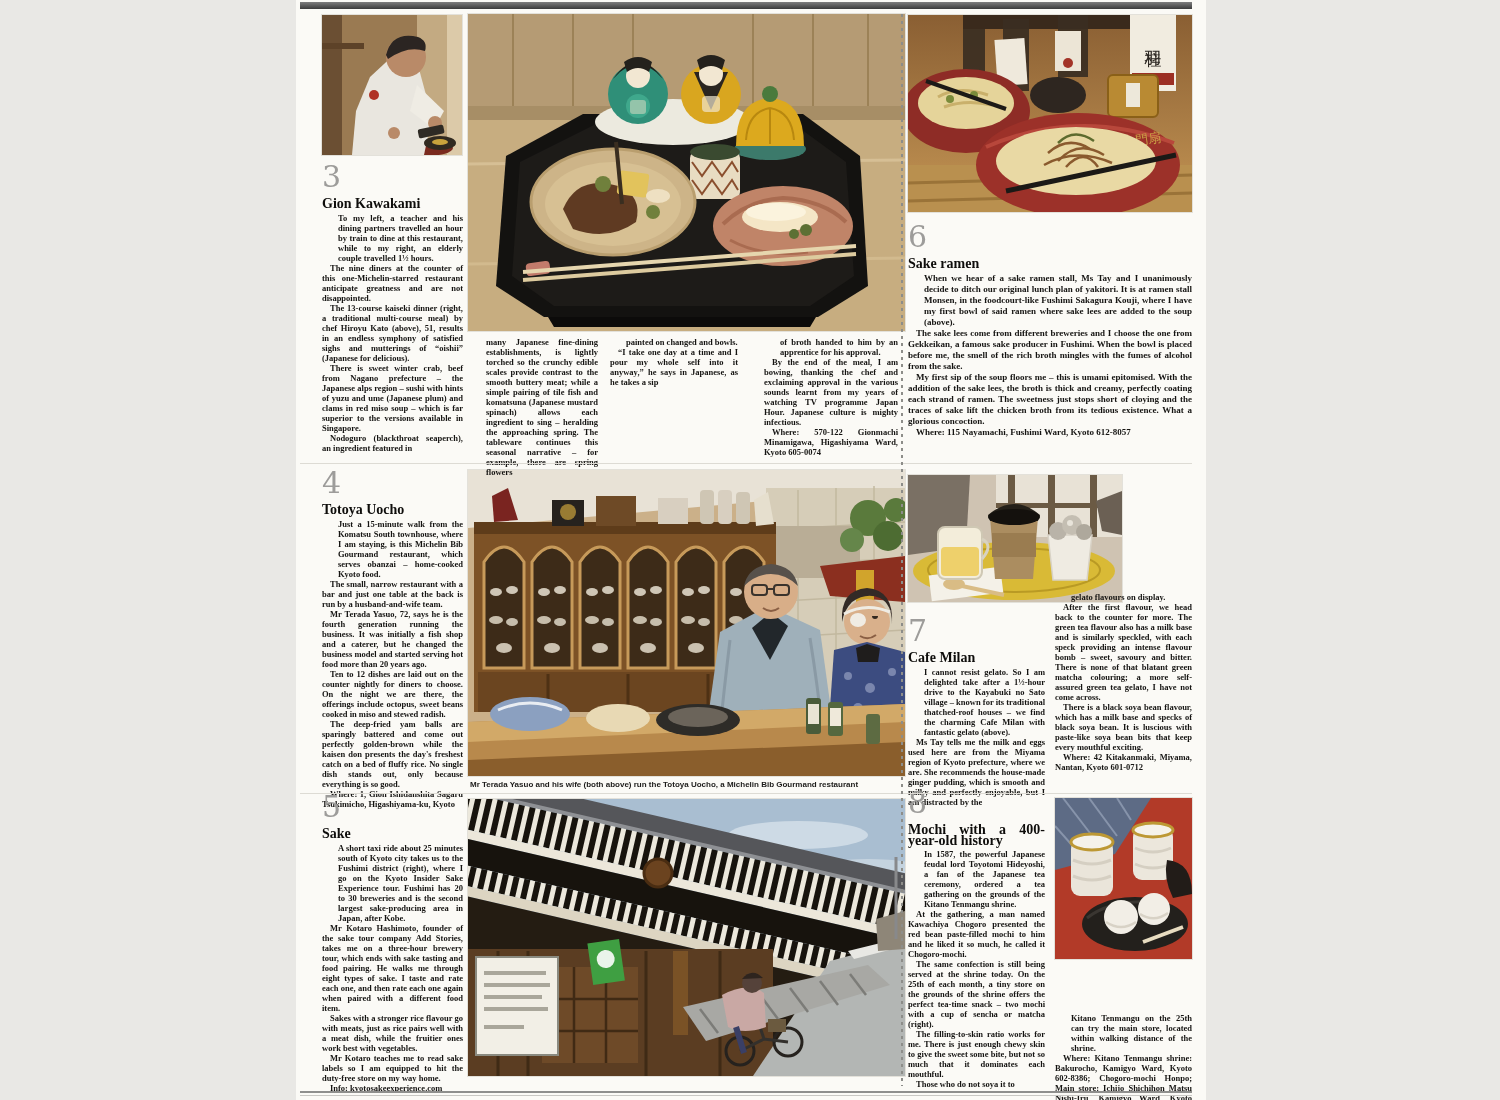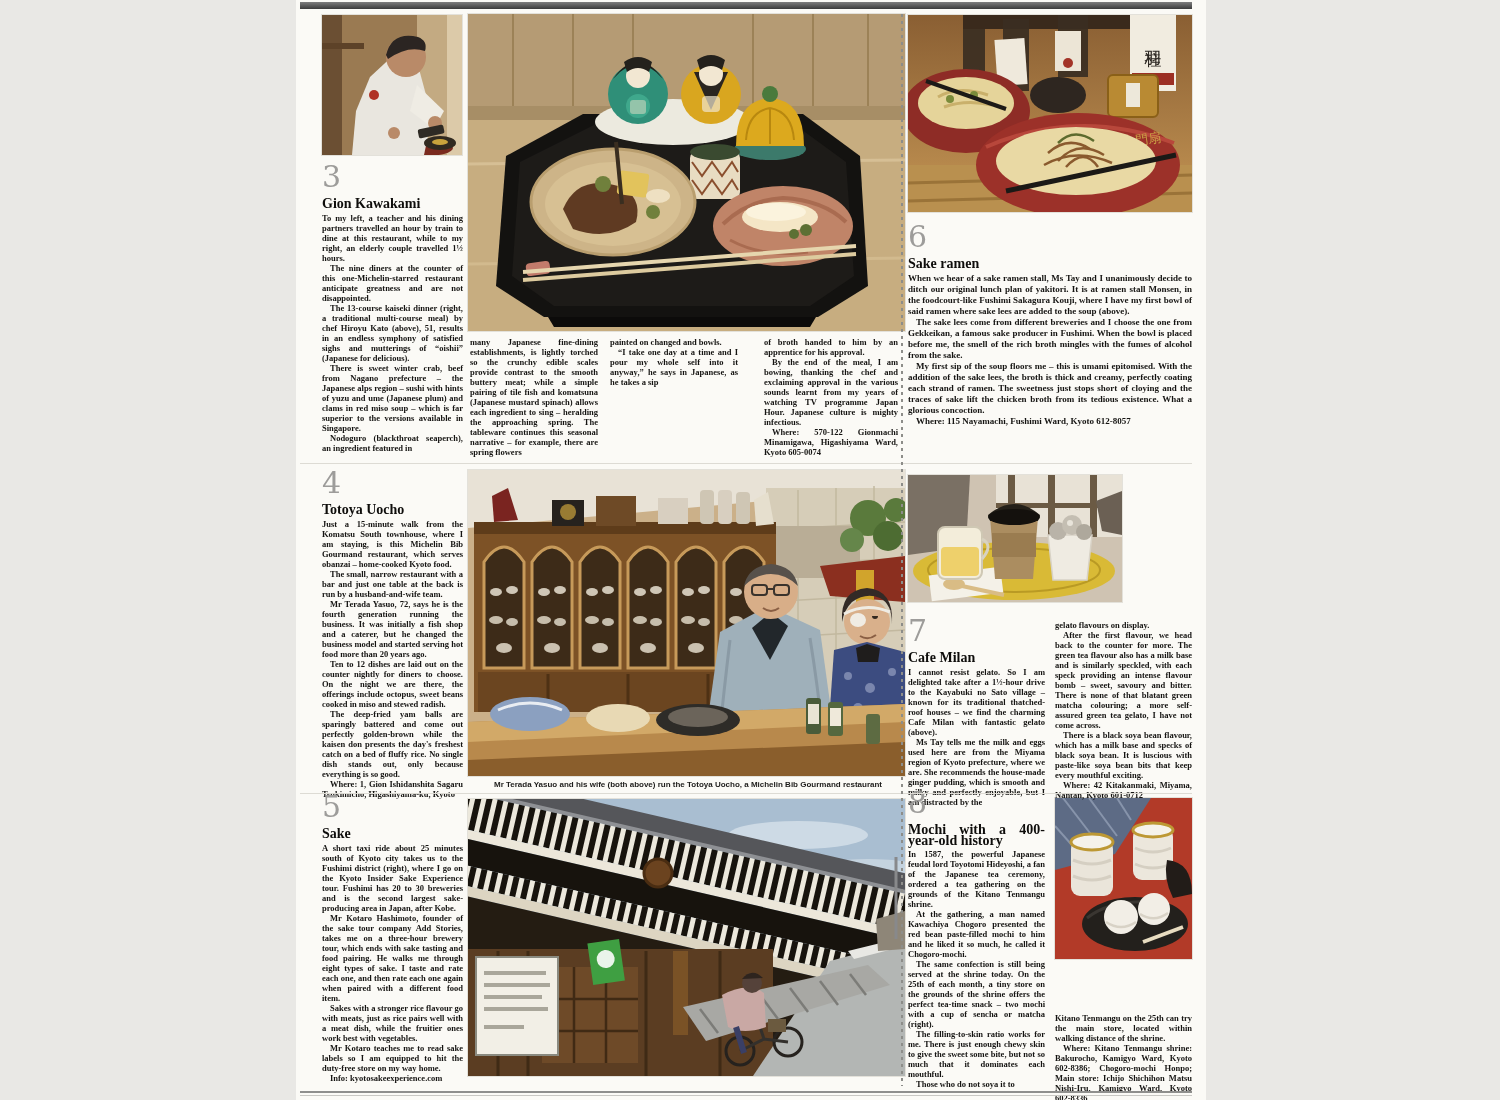--- a/index.html
+++ b/index.html
@@ -15,23 +15,23 @@
         background:repeating-linear-gradient(180deg,#8d8d89 0 3px,rgba(0,0,0,0) 3px 7px);}
   .photo{position:absolute;background:#fff;box-shadow:0 0 0 1px #e3e1da;}
   .photo svg{display:block;}
   .story{position:absolute;font-size:8.5px;line-height:10px;font-weight:bold;color:#151412;
          text-align:justify;}
   .story.wide{font-size:9px;line-height:11px;}
   .colnum{font-family:"DejaVu Serif",serif;font-size:30px;line-height:30px;font-weight:normal;
           color:#9d9c9a;}
   .head{font-size:14px;line-height:10.5px;font-weight:bold;margin:7px 0 3px;color:#0e0d0b;}
   .paras p{margin:0;text-indent:8px;}
-  .paras p.first{text-indent:0;}
+  .paras p.first{text-indent:0;margin-left:16px;}
   .caption{position:absolute;font-family:"Liberation Sans",sans-serif;font-weight:bold;
-           font-size:8px;line-height:10px;color:#1d1c1a;text-align:center;}
+           font-size:8px;line-height:10px;color:#1d1c1a;text-align:left;}
 </style>
 </head>
 <body>
 
 <div class="canvas">
   <div class="paper"></div>
   <div class="topbar"></div>
 
   <div class="photo" style="left:322px;top:15px;width:140px;height:140px">
     <svg width="140" height="140" viewBox="0 0 140 140">
@@ -498,21 +498,21 @@
   <div class="caption" style="left:470px;top:780px;width:436px">Mr Terada Yasuo and his wife (both above) run the Totoya Uocho, a Michelin Bib Gourmand restaurant</div>
 
   <div class="story" style="left:908px;top:616px;width:137px">
     <div class="colnum">7</div>
     <div class="head">Cafe Milan</div>
     <div class="paras">
         <p class="para first">I cannot resist gelato. So I am delighted take after a 1½-hour drive to the Kayabuki no Sato village – known for its traditional thatched-roof houses – we find the charming Cafe Milan with fantastic gelato (above).</p>
         <p class="para">Ms Tay tells me the milk and eggs used here are from the Miyama region of Kyoto prefecture, where we are. She recommends the house-made ginger pudding, which is smooth and milky and perfectly enjoyable, but I am distracted by the</p>
       </div>
   </div>
-  <div class="story" style="left:1055px;top:620px;width:137px">
+  <div class="story" style="left:1055px;top:592px;width:137px">
     <div class="paras cont">
         <p class="para first">gelato flavours on display.</p>
         <p class="para">After the first flavour, we head back to the counter for more. The green tea flavour also has a milk base and is similarly speckled, with each speck providing an intense flavour bomb – sweet, savoury and bitter. There is none of that blatant green matcha colouring; a more self-assured green tea gelato, I have not come across.</p>
         <p class="para">There is a black soya bean flavour, which has a milk base and specks of black soya bean. It is luscious with paste-like soya bean bits that keep every mouthful exciting.</p>
         <p class="para">Where: 42 Kitakanmaki, Miyama, Nantan, Kyoto 601-0712</p>
       </div>
   </div>
 
   <div class="story" style="left:322px;top:792px;width:141px">
     <div class="colnum">5</div>

